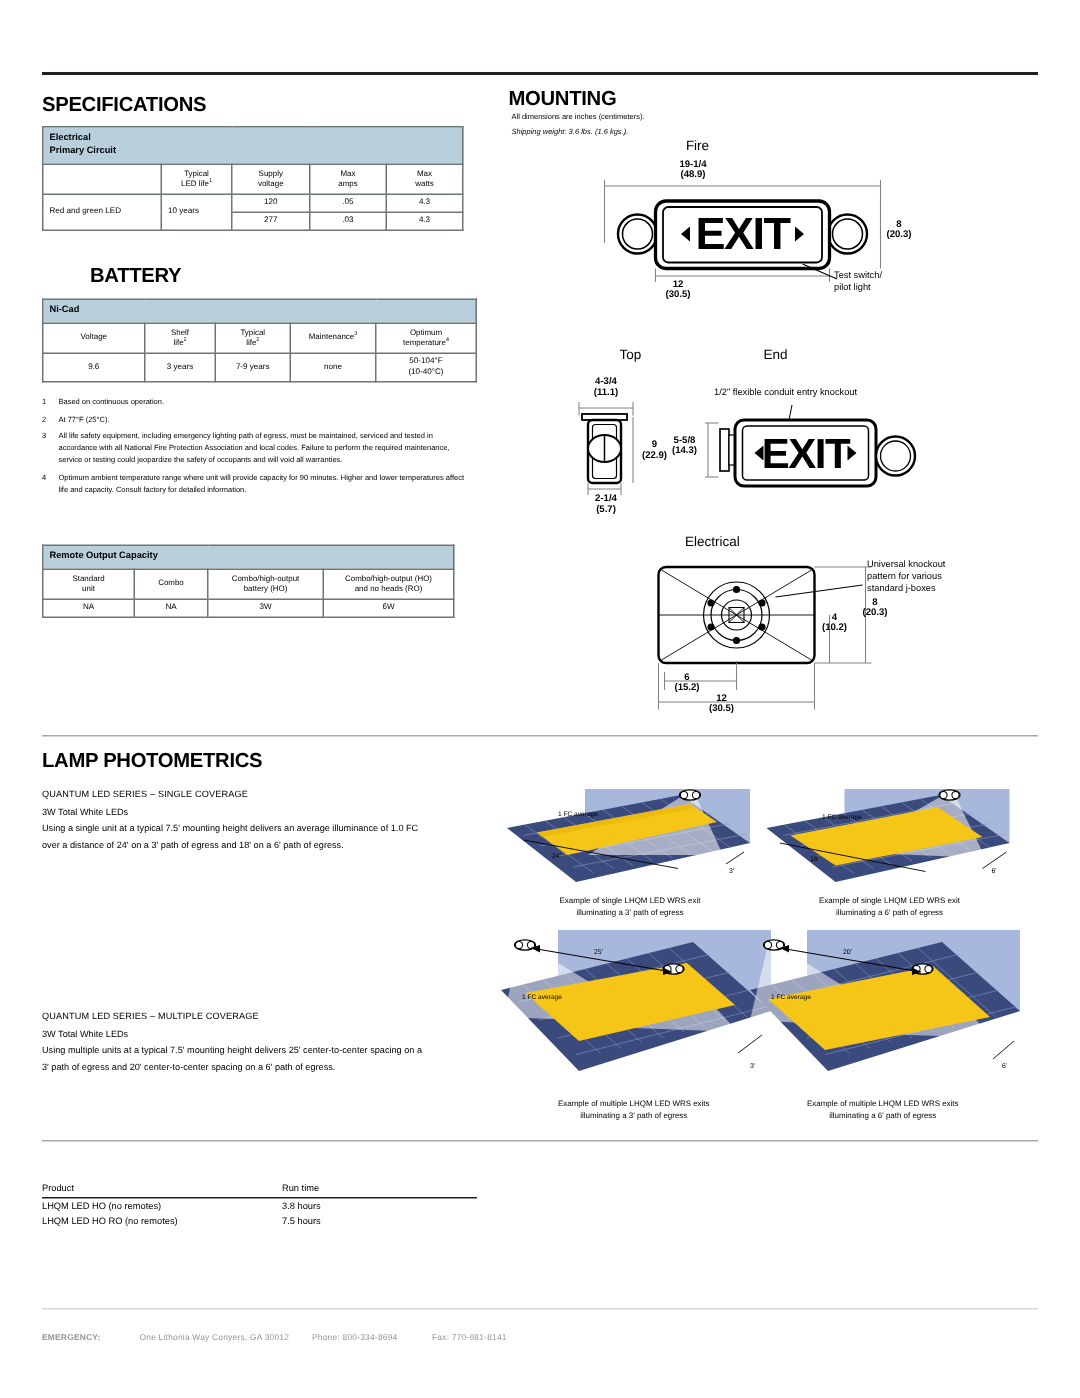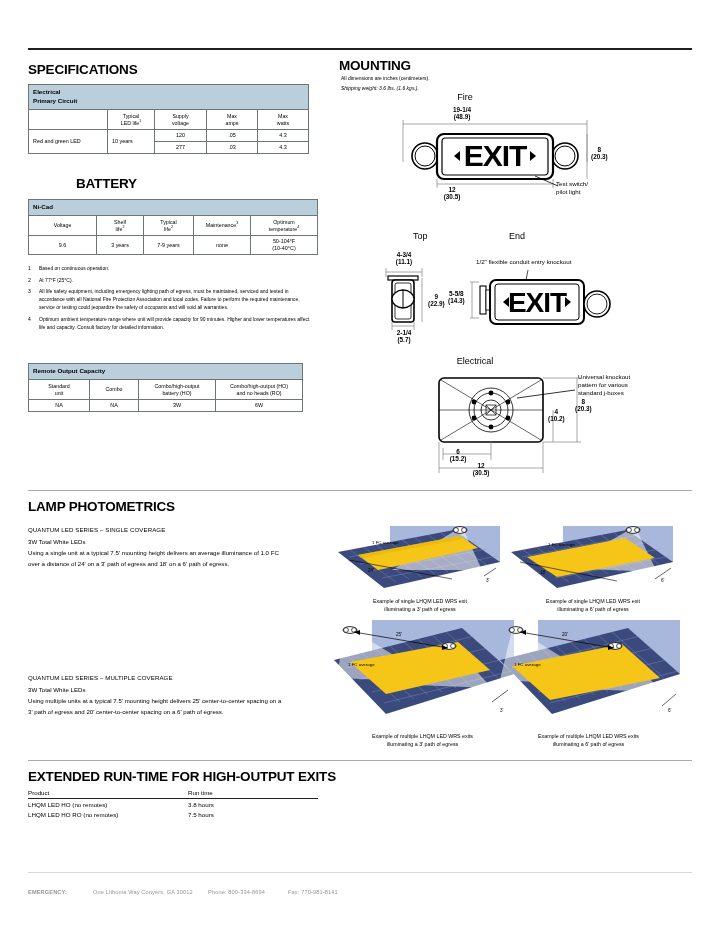--- a/index.html
+++ b/index.html
@@ -113,21 +113,21 @@
       </tr>
       <tr>
         <td>277</td>
         <td>.03</td>
         <td>4.3</td>
       </tr>
     </tbody>
       </table>
   </div>
 
-  <div class="h-sec" style="position:absolute;left:28px;top:176px;padding-left:48px;">BATTERY</div>
+  <div class="h-sec" style="position:absolute;left:12px;top:176px;padding-left:48px;">BATTERY</div>
 
   <div style="position:absolute;left:28px;top:199px;">
     <table class="spec">
       <tbody>
           <tr>
         <td class="band" colspan="5">Ni-Cad</td>
       </tr>
       <tr>
         <td class="hd" style="width:63px;">Voltage</td>
         <td class="hd" style="width:42px;">
@@ -572,21 +572,20 @@
   </div>
   <div style="position:absolute;left:514px;top:662px;font-size:4.4px;">1 FC average</div>
   <div style="position:absolute;left:562px;top:632px;font-size:4.6px;">20'</div>
   <div style="position:absolute;left:668px;top:708px;font-size:4.6px;">6'</div>
   <div class="pm-cap" style="position:absolute;left:496px;top:733px;width:185px;">
     <span>Example of multiple LHQM LED WRS exits</span><br>
     <span>illuminating a 6' path of egress</span>
   </div>
 
   <div class="rule-thin" style="position:absolute;left:28px;top:760px;width:664px;"></div>
-  <div class="h-sec" style="position:absolute;left:28px;top:769px;">EXTENDED RUN-TIME FOR HIGH-OUTPUT EXITS</div>
 
   <div style="position:absolute;left:28px;top:787px;">
     <table class="rt">
       <tbody>
           <tr>
         <th style="width:160px;">Product</th>
         <th>Run time</th>
       </tr>
       <tr>
         <td>LHQM LED HO (no remotes)</td>

